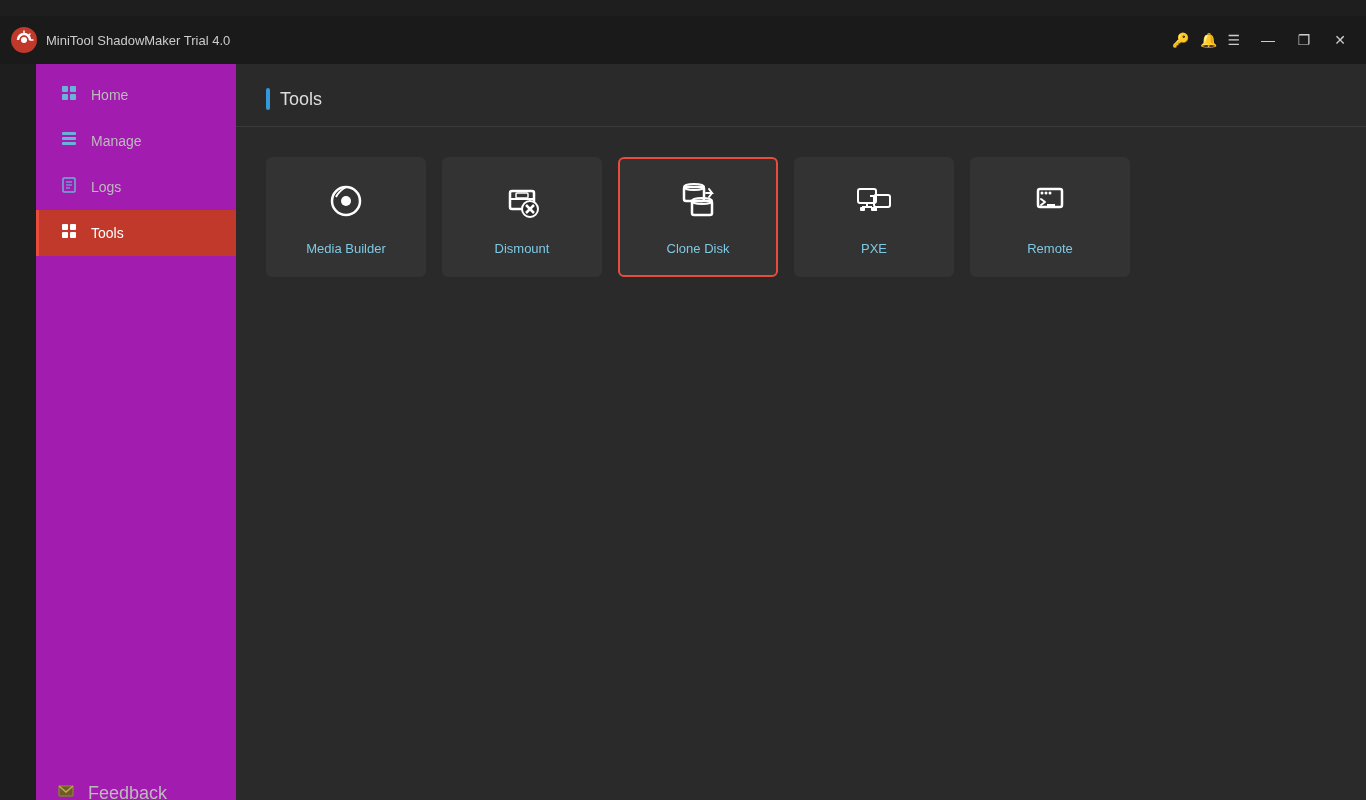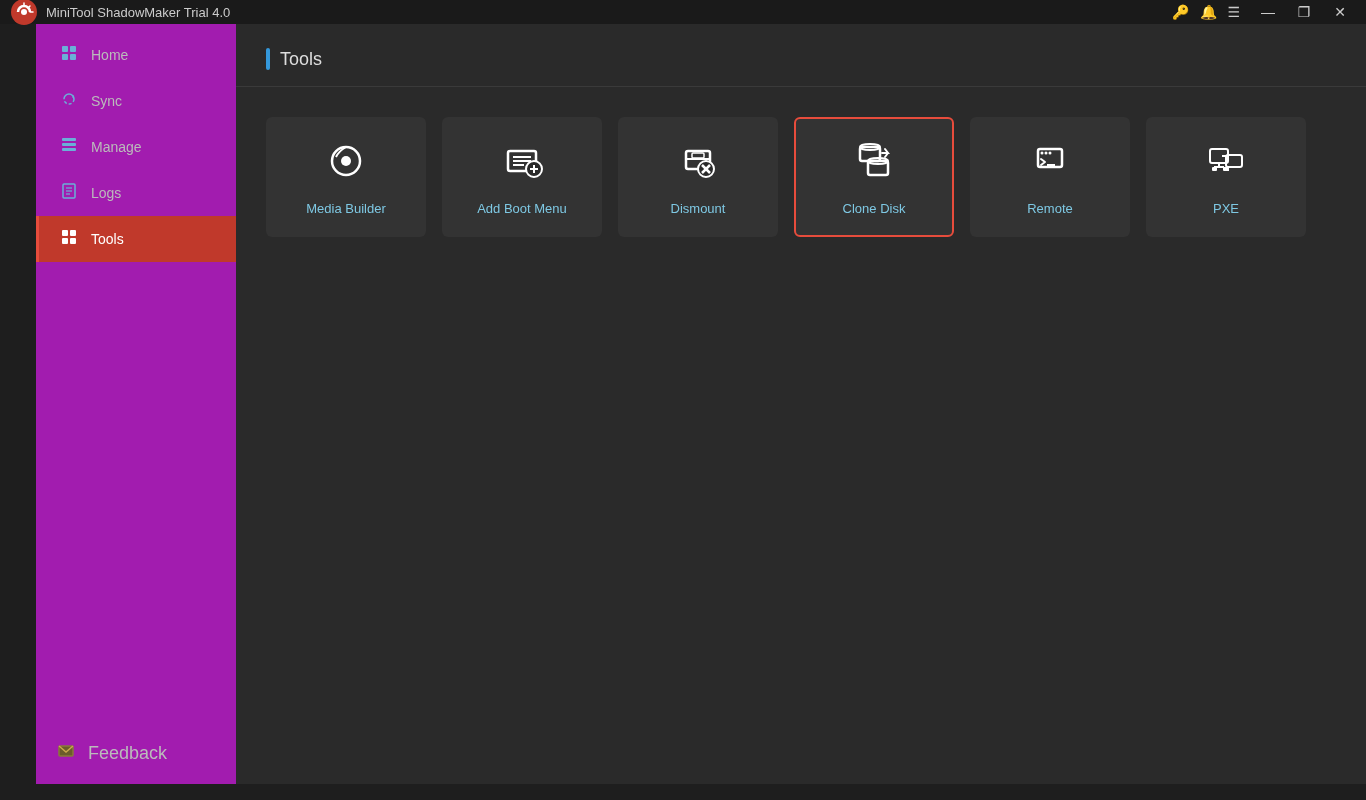--- a/index.html
+++ b/index.html
@@ -8,26 +8,27 @@
       height: 800px;
       background: #1e1e1e;
       font-family: 'Segoe UI', Arial, sans-serif;
       overflow: hidden;
       color: #ccc;
     }
 
     
     .titlebar {
       width: 100%;
-      height: 24px;
+      height: 48px;
       background: #1a1a1a;
       display: flex;
       align-items: center;
       padding: 0 10px;
       position: relative;
+      margin-top: 16px;
     }
     .titlebar-logo {
       width: 28px;
       height: 28px;
       margin-right: 8px;
     }
     .titlebar-title {
       color: #ccc;
       font-size: 13px;
       flex: 1;
@@ -213,30 +214,20 @@
             <rect x="2" y="2" width="6" height="6" rx="1" fill="#6ab0d8"></rect>
             <rect x="10" y="2" width="6" height="6" rx="1" fill="#6ab0d8"></rect>
             <rect x="2" y="10" width="6" height="6" rx="1" fill="#6ab0d8"></rect>
             <rect x="10" y="10" width="6" height="6" rx="1" fill="#6ab0d8"></rect>
           </svg>
         </span>
         <span>Home</span>
       </div>
 
 
-      <div class="nav-item">
-        <span class="nav-icon">
-          <svg width="18" height="18" viewBox="0 0 18 18" fill="none">
-            <path d="M4 9 A5 5 0 0 1 14 9" stroke="#6ab0d8" stroke-width="1.5" fill="none"></path>
-            <path d="M14 9 A5 5 0 0 1 4 9" stroke="#6ab0d8" stroke-width="1.5" fill="none" stroke-dasharray="3 2"></path>
-            <polygon points="12,7 14,9 14,5" fill="#6ab0d8"></polygon>
-          </svg>
-        </span>
-        <span>Sync</span>
-      </div>
 
 
       <div class="nav-item">
         <span class="nav-icon">
           <svg width="18" height="18" viewBox="0 0 18 18" fill="none">
             <rect x="2" y="2" width="14" height="3" rx="1" fill="#6ab0d8"></rect>
             <rect x="2" y="7" width="14" height="3" rx="1" fill="#6ab0d8"></rect>
             <rect x="2" y="12" width="14" height="3" rx="1" fill="#6ab0d8"></rect>
           </svg>
         </span>
@@ -298,34 +289,20 @@
             <circle cx="22" cy="22" r="5" fill="white"></circle>
             <path d="M22 8 C22 8 15 12 12 18" stroke="white" stroke-width="2" fill="none"></path>
             <circle cx="22" cy="22" r="20" stroke="none" fill="none"></circle>
 
             <path d="M28 10 C30 14 26 16 28 20 C25 17 23 19 25 22 C22 19 24 15 22 12 C20 15 21 18 19 20 C19 17 17 15 18 12 C15 15 16 20 14 22 C13 18 15 14 14 10 C12 14 13 20 15 24 C11 20 12 14 14 10" stroke="none" fill="none"></path>
           </svg>
         </span>
         <span class="tool-card-label">Media Builder</span>
       </div>
 
-      <div class="tool-card">
-        <span class="tool-card-icon">
-          <svg width="44" height="44" viewBox="0 0 44 44" fill="none">
-            <rect x="8" y="12" width="28" height="20" rx="2" stroke="white" stroke-width="2.5" fill="none"></rect>
-            <line x1="13" y1="18" x2="31" y2="18" stroke="white" stroke-width="2"></line>
-            <line x1="13" y1="22" x2="31" y2="22" stroke="white" stroke-width="2"></line>
-            <line x1="13" y1="26" x2="24" y2="26" stroke="white" stroke-width="2"></line>
-            <circle cx="34" cy="30" r="8" fill="#2a2a2a" stroke="white" stroke-width="2"></circle>
-            <line x1="34" y1="26" x2="34" y2="34" stroke="white" stroke-width="2"></line>
-            <line x1="30" y1="30" x2="38" y2="30" stroke="white" stroke-width="2"></line>
-          </svg>
-        </span>
-        <span class="tool-card-label">Add Boot Menu</span>
-      </div>
 
       <div class="tool-card">
         <span class="tool-card-icon">
           <svg width="44" height="44" viewBox="0 0 44 44" fill="none">
             <rect x="10" y="12" width="24" height="18" rx="2" stroke="white" stroke-width="2.5" fill="none"></rect>
             <line x1="10" y1="20" x2="34" y2="20" stroke="white" stroke-width="2"></line>
             <rect x="16" y="14" width="12" height="5" rx="1" stroke="white" stroke-width="1.5" fill="none"></rect>
             <circle cx="30" cy="30" r="8" fill="#2a2a2a" stroke="white" stroke-width="2"></circle>
             <line x1="26" y1="26" x2="34" y2="34" stroke="white" stroke-width="2.5"></line>
             <line x1="34" y1="26" x2="26" y2="34" stroke="white" stroke-width="2.5"></line>
@@ -346,46 +323,46 @@
 
             <path d="M30 14 L36 14 L33 10 M36 14 L33 18" stroke="white" stroke-width="2" fill="none" stroke-linecap="round"></path>
           </svg>
         </span>
         <span class="tool-card-label">Clone Disk</span>
       </div>
 
       <div class="tool-card">
         <span class="tool-card-icon">
           <svg width="44" height="44" viewBox="0 0 44 44" fill="none">
-            <rect x="10" y="10" width="24" height="18" rx="2" stroke="white" stroke-width="2.5" fill="none"></rect>
-
-            <circle cx="14" cy="14" r="1.5" fill="white"></circle>
-            <circle cx="18" cy="14" r="1.5" fill="white"></circle>
-            <circle cx="22" cy="14" r="1.5" fill="white"></circle>
-
-            <path d="M13 20 L17 23 L13 26" stroke="white" stroke-width="2" fill="none" stroke-linecap="round" stroke-linejoin="round"></path>
-            <line x1="19" y1="26" x2="27" y2="26" stroke="white" stroke-width="2"></line>
-          </svg>
-        </span>
-        <span class="tool-card-label">Remote</span>
-      </div>
-
-      <div class="tool-card">
-        <span class="tool-card-icon">
-          <svg width="44" height="44" viewBox="0 0 44 44" fill="none">
 
             <rect x="6" y="10" width="18" height="14" rx="2" stroke="white" stroke-width="2" fill="none"></rect>
             <rect x="22" y="16" width="16" height="12" rx="2" stroke="white" stroke-width="2" fill="none"></rect>
 
             <line x1="18" y1="17" x2="22" y2="17" stroke="white" stroke-width="2"></line>
             <line x1="24" y1="28" x2="24" y2="32" stroke="white" stroke-width="2"></line>
             <line x1="15" y1="24" x2="15" y2="28" stroke="white" stroke-width="2"></line>
             <line x1="10" y1="28" x2="20" y2="28" stroke="white" stroke-width="2"></line>
             <rect x="8" y="28" width="5" height="4" rx="1" fill="white"></rect>
             <rect x="19" y="28" width="5" height="4" rx="1" fill="white"></rect>
           </svg>
         </span>
         <span class="tool-card-label">PXE</span>
       </div>
 
+      <div class="tool-card">
+        <span class="tool-card-icon">
+          <svg width="44" height="44" viewBox="0 0 44 44" fill="none">
+            <rect x="10" y="10" width="24" height="18" rx="2" stroke="white" stroke-width="2.5" fill="none"></rect>
+
+            <circle cx="14" cy="14" r="1.5" fill="white"></circle>
+            <circle cx="18" cy="14" r="1.5" fill="white"></circle>
+            <circle cx="22" cy="14" r="1.5" fill="white"></circle>
+
+            <path d="M13 20 L17 23 L13 26" stroke="white" stroke-width="2" fill="none" stroke-linecap="round" stroke-linejoin="round"></path>
+            <line x1="19" y1="26" x2="27" y2="26" stroke="white" stroke-width="2"></line>
+          </svg>
+        </span>
+        <span class="tool-card-label">Remote</span>
+      </div>
+
     </div>
   </div>
 </div>
 
 </body></html>

